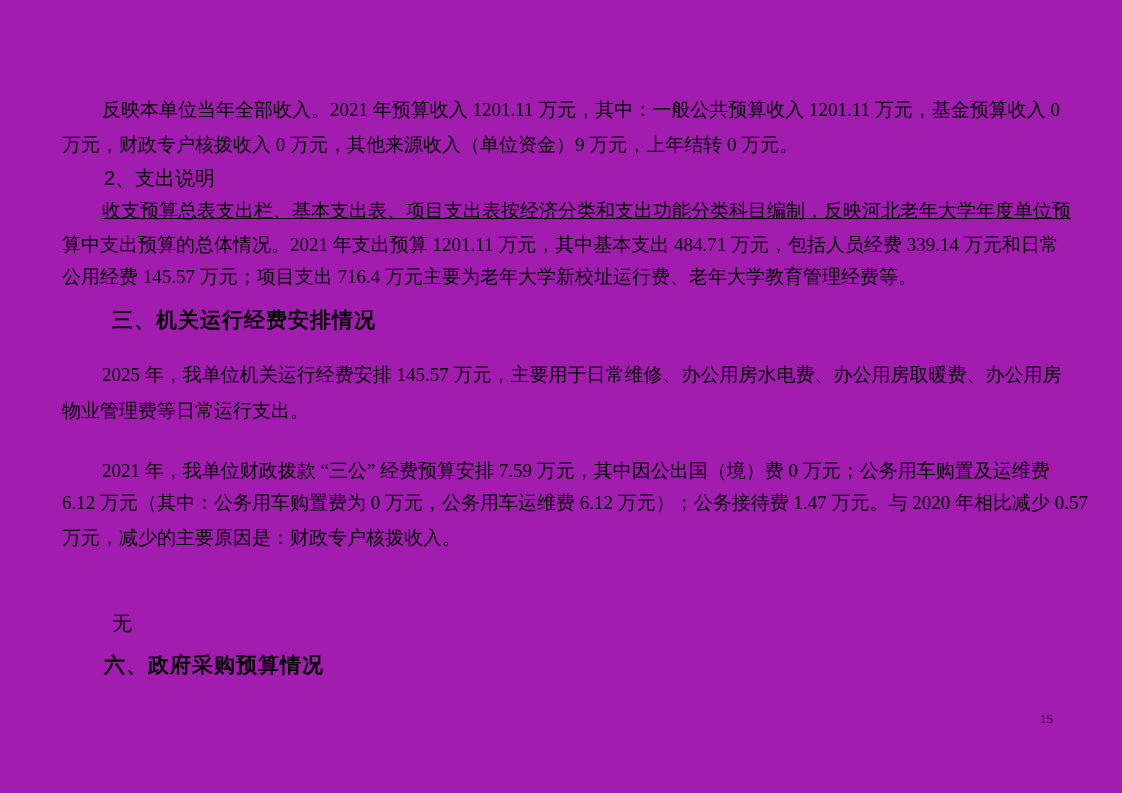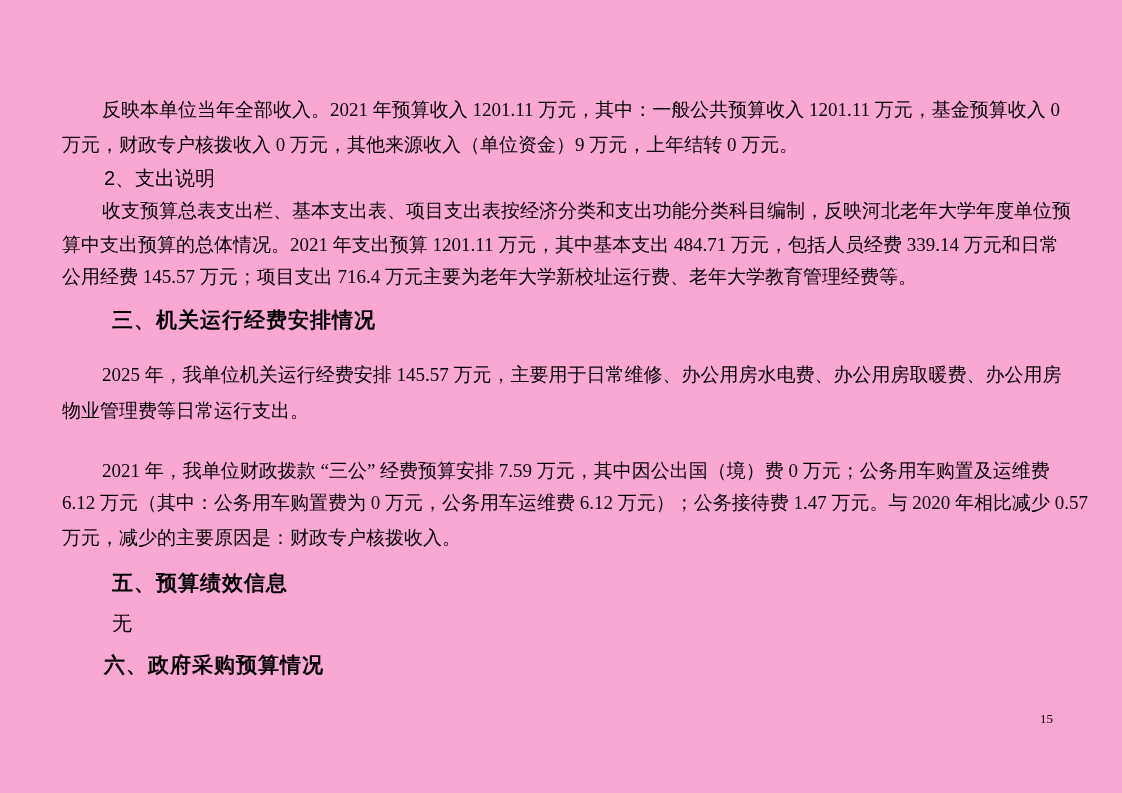--- a/index.html
+++ b/index.html
@@ -1,21 +1,21 @@
 <!DOCTYPE html>
 <html><head>
 <meta charset="utf-8">
 <style>
   * { margin: 0; padding: 0; box-sizing: border-box; }
   html, body { background: #ffffff; }
   .sheet {
     position: relative;
     width: 1122px;
     height: 793px;
-    background: #f9a8d4;
+    background: #a21caf;
     overflow: hidden;
     color: #000000;
   }
   .line {
     position: absolute;
     white-space: nowrap;
     line-height: 28px;
     color: #000000;
   }
   .body-text {
@@ -35,21 +35,21 @@
   .page-number {
     position: absolute;
     font-family: "Liberation Serif", "DejaVu Serif", serif;
     font-size: 13px;
     color: #000000;
   }
   
   .p1l1 { top: 96px;  left: 102px; }
   .p1l2 { top: 131px; left: 62px;  }
   .sub2 { top: 164px; left: 104px; }
-  .p2l1 { top: 197px; left: 102px; }
+  .p2l1 { top: 197px; left: 102px; text-decoration: underline; }
   .p2l2 { top: 231px; left: 62px;  }
   .p2l3 { top: 263px; left: 62px;  }
   .h3   { top: 306px; left: 112px; }
   .p3l1 { top: 361px; left: 102px; }
   .p3l2 { top: 391px; left: 62px; margin-top: 6px;  }
   .h4   { top: 423px; left: 112px; }
   .p4l1 { top: 457px; left: 102px; }
   .p4l2 { top: 489px; left: 62px;  }
   .p4l3 { top: 524px; left: 62px;  }
   .h5   { top: 569px; left: 112px; }
@@ -74,21 +74,20 @@
   <div class="line heading-text h3">三、机关运行经费安排情况</div>
 
   <div class="line body-text p3l1">2025 年，我单位机关运行经费安排 145.57 万元，主要用于日常维修、办公用房水电费、办公用房取暖费、办公用房</div>
   <div class="line body-text p3l2">物业管理费等日常运行支出。</div>
 
 
   <div class="line body-text p4l1">2021 年，我单位财政拨款 “三公” 经费预算安排 7.59 万元，其中因公出国（境）费 0 万元；公务用车购置及运维费</div>
   <div class="line body-text p4l2">6.12 万元（其中：公务用车购置费为 0 万元，公务用车运维费 6.12 万元）；公务接待费 1.47 万元。与 2020 年相比减少 0.57</div>
   <div class="line body-text p4l3">万元，减少的主要原因是：财政专户核拨收入。</div>
 
-  <div class="line heading-text h5">五、预算绩效信息</div>
 
   <div class="line sub-text none">无</div>
 
   <div class="line heading-text h6">六、政府采购预算情况</div>
 
   <div class="page-number pgnum">15</div>
 
 </div>
 
 </body></html>

